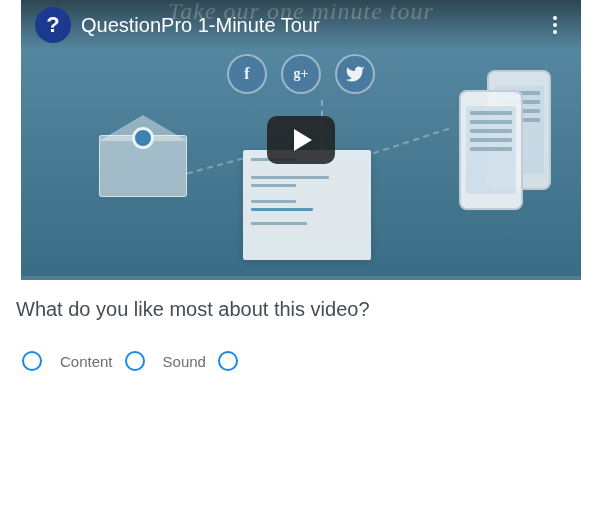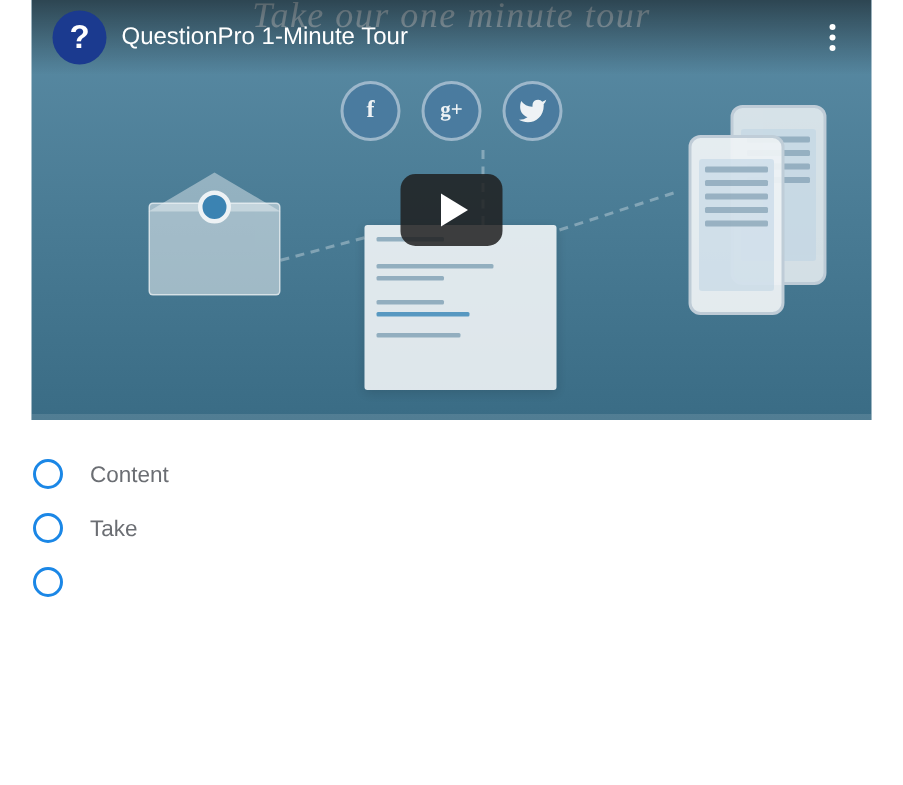--- a/index.html
+++ b/index.html
@@ -34,21 +34,21 @@
       flex-shrink: 0;
     }
     .video-favicon .q {
       color: #fff;
       font-size: 22px;
       font-weight: 700;
       font-family: Arial, sans-serif;
     }
     .video-title {
       color: #fff;
-      font-size: 16px;
+      font-size: 20px;
       font-weight: 400;
       flex: 1;
     }
     .video-more {
       width: 24px; height: 24px;
       display: flex;
       flex-direction: column;
       align-items: center;
       justify-content: center;
       gap: 3px;
@@ -195,21 +195,21 @@
     }
     .question-area {
       padding: 18px 16px 0 16px;
     }
     .question-text {
       font-size: 20px;
       color: #454c54;
       font-weight: 400;
       margin-bottom: 22px;
     }
-    .options { display: flex; flex-direction: column; }
+    .options { display: flex; }
     .option {
       display: flex;
       align-items: center;
       padding: 8px 6px;
       cursor: pointer;
     }
     .radio-outer {
       width: 20px; height: 20px;
       border-radius: 50%;
       border: 2px solid #1b87e6;
@@ -298,28 +298,29 @@
     </div>
 
     <div class="play-button">
       <div class="play-triangle"></div>
     </div>
 
     <div class="progress-bar"></div>
   </div>
 
   <div class="question-area">
+    <div class="question-text">What do you like most about this video?</div>
     <div class="options">
       <div class="option">
         <div class="radio-outer"></div>
         <div class="option-label">Content</div>
       </div>
       <div class="option">
         <div class="radio-outer"></div>
-        <div class="option-label">Take</div>
+        <div class="option-label">Sound</div>
       </div>
       <div class="option">
         <div class="radio-outer"></div>
       </div>
     </div>
   </div>
 
 </div>
 
 </body></html>

